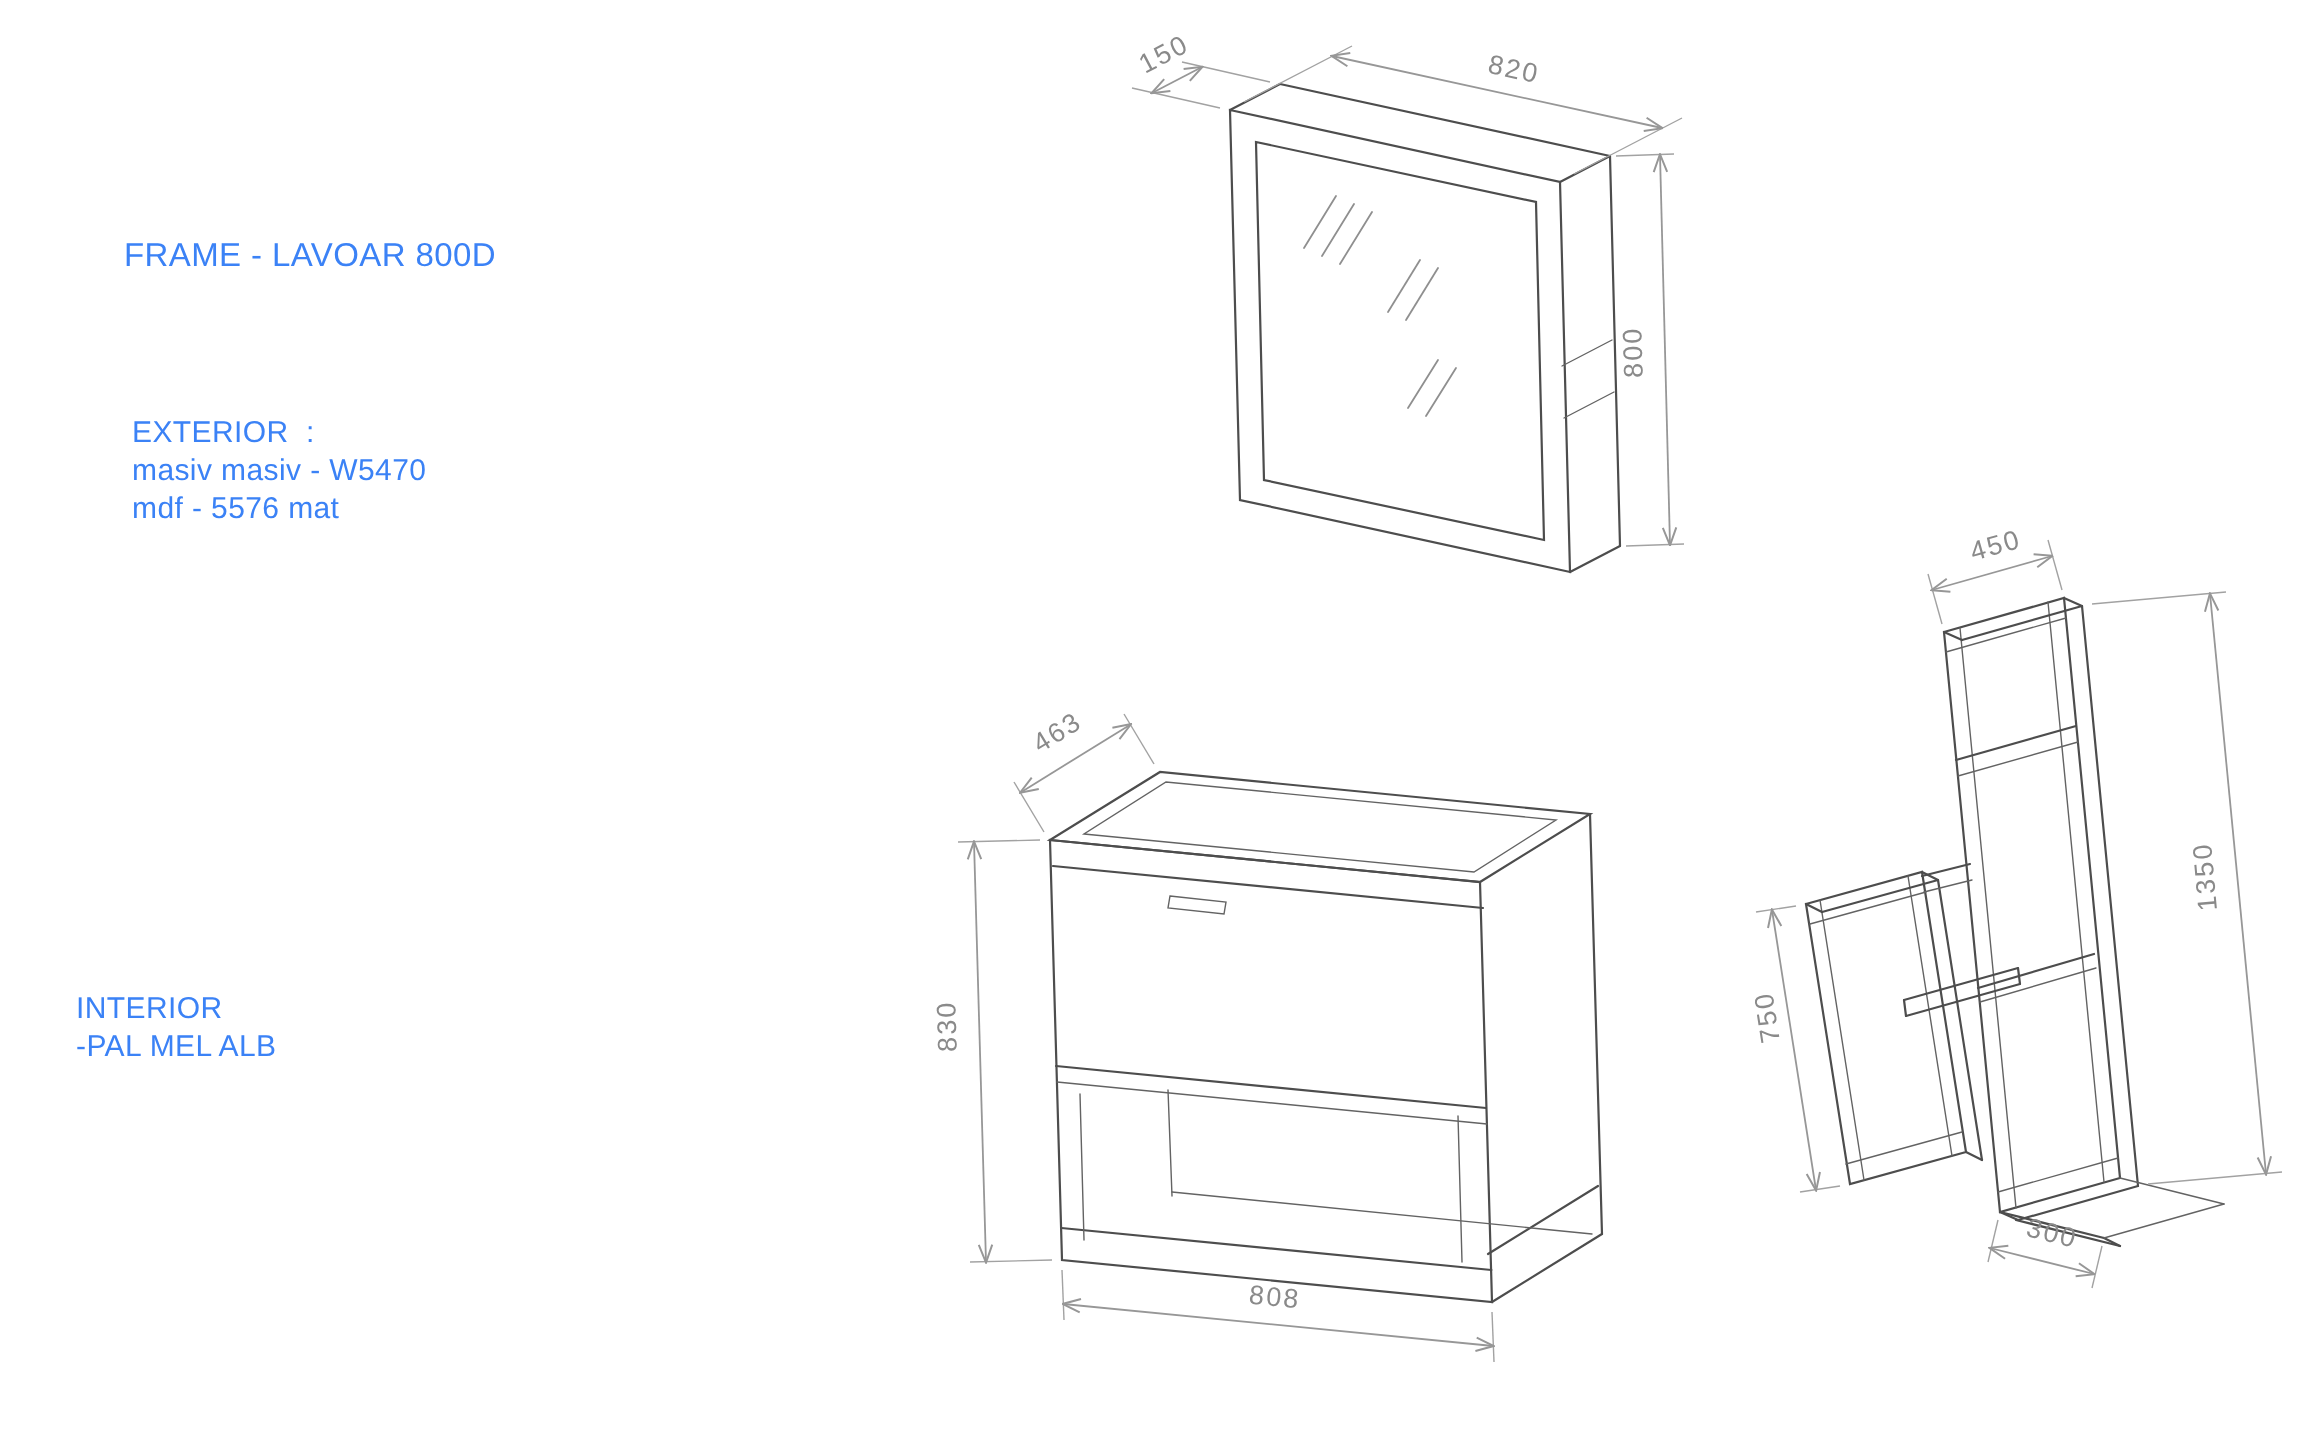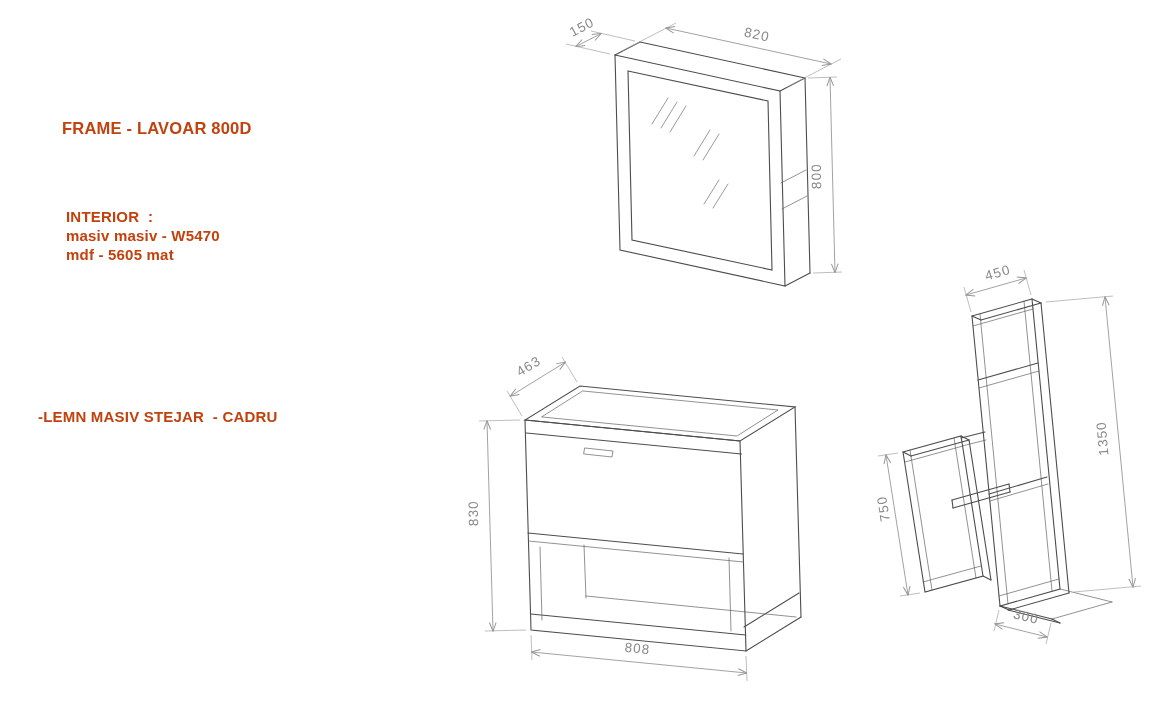--- a/index.html
+++ b/index.html
@@ -1,21 +1,21 @@
 <!DOCTYPE html>
 <html><head>
 <meta charset="utf-8">
 <style>
   html,body{margin:0;padding:0;background:#ffffff;}
   .canvas{
     position:relative;width:1157px;height:721px;background:#ffffff;
     font-family:"Liberation Sans",sans-serif;overflow:hidden;
   }
   .drawing-svg{position:absolute;left:0;top:0;}
-  .label{position:absolute;color:#c2410c;font-weight:bold;letter-spacing:.2px;}
+  .label{position:absolute;color:#3b82f6;font-weight:normal;letter-spacing:.2px;}
   .title{left:62px;top:119px;font-size:16.5px;}
   .spec{font-size:15px;line-height:19px;}
   .spec div{white-space:pre-wrap;}
   .finisaj{left:66px;top:207px;}
   .exterior{left:38px;top:407px;}
   .interior{left:38px;top:495px;}
 
   .edge{stroke:#4d4d4d;stroke-width:1.1;fill:none;stroke-linecap:round;}
   .thin{stroke:#636363;stroke-width:.7;fill:none;stroke-linecap:round;}
   .hatch{stroke:#8f8f8f;stroke-width:.9;fill:none;stroke-linecap:round;}
@@ -24,29 +24,32 @@
   .dimtext{fill:#8a8a8a;font-size:13.5px;letter-spacing:1.1px;}
 </style>
 </head>
 <body>
 
 <div class="canvas">
 
   <div class="label title">FRAME - LAVOAR 800D</div>
 
   <div class="label spec finisaj">
-    <div>INTERIOR  :</div>
+    <div>EXTERIOR  :</div>
     <div>masiv masiv - W5470</div>
-    <div>mdf - 5605 mat</div>
+    <div>mdf - 5576 mat</div>
   </div>
 
   <div class="label spec exterior">
-    <div>-LEMN MASIV STEJAR  - CADRU</div>
   </div>
 
+  <div class="label spec interior">
+    <div>INTERIOR</div>
+    <div>-PAL MEL ALB</div>
+  </div>
 
   <svg class="drawing-svg" width="1157" height="721" viewBox="0 0 1157 721">
     <defs>
       <marker id="da" viewBox="0 0 10 10" refX="9.2" refY="5" markerWidth="11" markerHeight="11" orient="auto-start-reverse">
         <path d="M0.5,1.6 L9.5,5 L0.5,8.4" fill="none" stroke="#979797" stroke-width="1"></path>
       </marker>
     </defs>
 
     <g>
       <polygon class="edge" points="615,55 780,91 785,286 620,250"></polygon>

